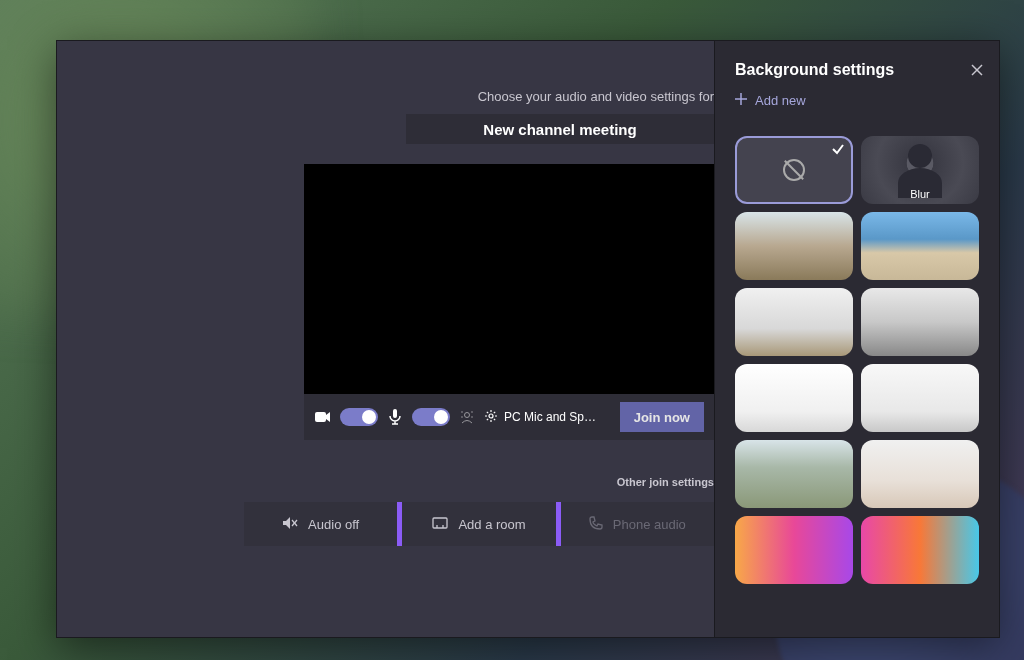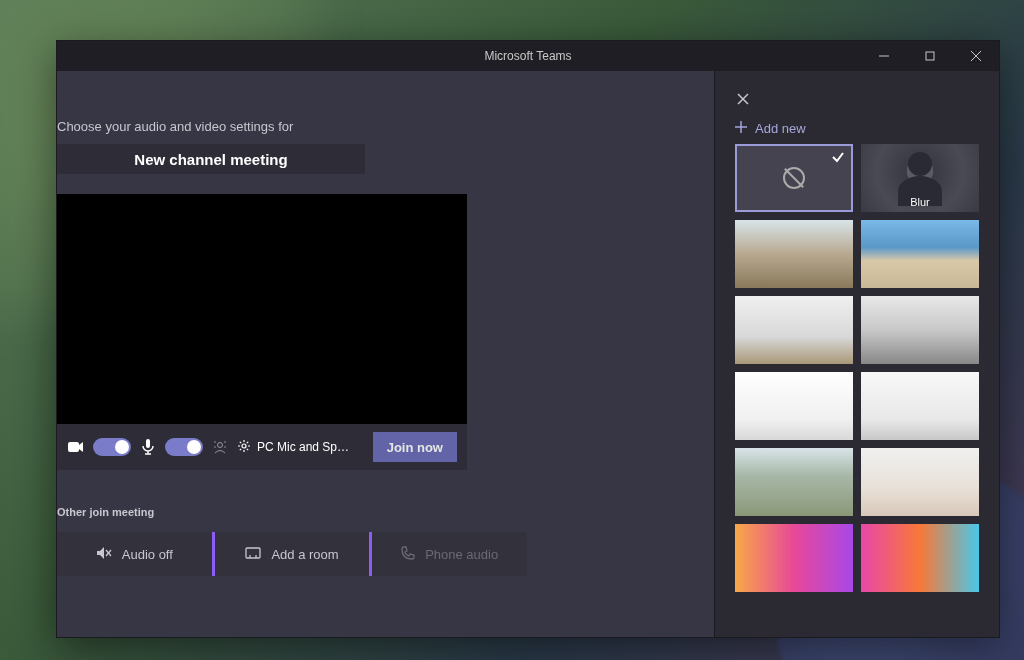--- a/index.html
+++ b/index.html
@@ -67,21 +67,21 @@
   .content-area {
     flex: 1;
     display: flex;
     overflow: hidden;
   }
   .main-panel {
     flex: 1;
     background: #373644;
     display: flex;
     flex-direction: column;
-    align-items: flex-start;
+    align-items: flex-end;
     padding-top: 48px;
   }
   .prompt-text {
     color: #c8c6cf;
     font-size: 13px;
     margin-bottom: 10px;
   }
   .meeting-title-box {
     width: 308px;
     height: 30px;
@@ -164,21 +164,21 @@
   .option-btn {
     flex: 1;
     height: 44px;
     background: #32313c;
     display: flex;
     align-items: center;
     justify-content: center;
     gap: 10px;
     color: #c8c6cf;
     font-size: 13px;
-    border-right: 3px solid #8b5cf6;
+    border-right: 5px solid #8b5cf6;
   }
   .option-btn:last-child { border-right: none; }
   .option-btn.disabled { color: #6a6975; }
   
   .side-panel {
     width: 285px;
     background: #2b2a33;
     border-left: 1px solid #1a1a1f;
     display: flex;
     flex-direction: column;
@@ -199,36 +199,36 @@
     color: #c8c6cf;
     width: 16px; height: 16px;
     display: flex; align-items: center; justify-content: center;
   }
   .add-new {
     display: flex;
     align-items: center;
     gap: 8px;
     color: #a6a7dc;
     font-size: 13px;
-    margin-bottom: 8px;
+    margin-bottom: 28px;
   }
   .bg-grid {
     display: grid;
     grid-template-columns: 1fr 1fr;
     gap: 8px;
     overflow-y: auto;
     padding-right: 6px;
   }
   .bg-grid::-webkit-scrollbar { width: 6px; }
   .bg-grid::-webkit-scrollbar-thumb { background: #4a4a55; border-radius: 3px; }
   .bg-tile {
     height: 68px;
     background: #3a3945;
     position: relative;
-    border-radius: 0;
+    border-radius: 12px;
     overflow: hidden;
     display: flex;
     align-items: center;
     justify-content: center;
   }
   .bg-tile.selected {
     border: 2px solid #9a9bd8;
     background: #44434f;
   }
   .bg-tile .checkmark {
@@ -290,41 +290,20 @@
   .room6 { background: linear-gradient(180deg, #f8f8f8 0%, #e8e8e8 70%, #c8c8c8 100%); }
   .room7 { background: linear-gradient(180deg, #d8e4e8 0%, #a8b8a8 40%, #8a9878 100%); }
   .room8 { background: linear-gradient(180deg, #f0f0f0 0%, #e8e0d8 60%, #d8c8b8 100%); }
   .room9 { background: linear-gradient(90deg, #f8a848 0%, #e84898 50%, #a848e8 100%); }
   .room10 { background: linear-gradient(90deg, #e848a8 0%, #f87838 50%, #48c8e8 100%); }
 </style>
 </head>
 <body>
 
 <div class="window">
-  <div class="titlebar">
-    <span>Microsoft Teams</span>
-    <div class="win-controls">
-      <div class="win-btn">
-        <svg viewBox="0 0 10 10">
-            <line x1="0" y1="5" x2="10" y2="5" stroke="currentColor" stroke-width="1"></line>
-          </svg>
-      </div>
-      <div class="win-btn">
-        <svg viewBox="0 0 10 10">
-            <rect x="1" y="1" width="8" height="8" fill="none" stroke="currentColor" stroke-width="1"></rect>
-          </svg>
-      </div>
-      <div class="win-btn">
-        <svg viewBox="0 0 10 10">
-            <line x1="0" y1="0" x2="10" y2="10" stroke="currentColor" stroke-width="1"></line>
-            <line x1="10" y1="0" x2="0" y2="10" stroke="currentColor" stroke-width="1"></line>
-          </svg>
-      </div>
-    </div>
-  </div>
 
   <div class="content-area">
     <div class="main-panel">
       <div class="prompt-text">Choose your audio and video settings for</div>
       <div class="meeting-title-box">New channel meeting</div>
       <div class="video-preview"></div>
       <div class="controls-bar">
         <span class="ctrl-icon">
           <svg width="16" height="12" viewBox="0 0 16 12" fill="currentColor">
               <rect x="0" y="1" width="11" height="10" rx="2"></rect>
@@ -354,21 +333,21 @@
             <svg width="14" height="14" viewBox="0 0 14 14" fill="none" stroke="currentColor" stroke-width="1.2">
                 <circle cx="7" cy="7" r="2"></circle>
                 <path d="M7 1 L7 3 M7 11 L7 13 M1 7 L3 7 M11 7 L13 7 M2.8 2.8 L4.2 4.2 M9.8 9.8 L11.2 11.2 M2.8 11.2 L4.2 9.8 M9.8 4.2 L11.2 2.8"></path>
               </svg>
           </span>
           <span>PC Mic and Sp…</span>
         </div>
         <button class="join-btn">Join now</button>
       </div>
 
-      <div class="other-options">Other join meeting</div>
+      <div class="other-options">Other join settings</div>
       <div class="option-row">
         <div class="option-btn">
           <span>
             <svg width="16" height="14" viewBox="0 0 16 14" fill="none" stroke="currentColor" stroke-width="1.3">
                 <path d="M1 5 L4 5 L8 1 L8 13 L4 9 L1 9 Z" fill="currentColor" stroke="none"></path>
                 <line x1="10" y1="4" x2="15" y2="10"></line>
                 <line x1="15" y1="4" x2="10" y2="10"></line>
               </svg>
           </span>
           <span>Audio off</span>
@@ -389,20 +368,21 @@
                 <path d="M3 1 Q1 1 1 3 Q1 13 11 13 Q13 13 13 11 L13 9 L9 8 L8 10 Q4 8 4 6 L6 5 L5 1 Z"></path>
               </svg>
           </span>
           <span>Phone audio</span>
         </div>
       </div>
     </div>
 
     <div class="side-panel">
       <div class="side-header">
+        <div class="side-title">Background settings</div>
         <div class="close-side">
           <svg width="12" height="12" viewBox="0 0 12 12">
               <line x1="1" y1="1" x2="11" y2="11" stroke="currentColor" stroke-width="1.5"></line>
               <line x1="11" y1="1" x2="1" y2="11" stroke="currentColor" stroke-width="1.5"></line>
             </svg>
         </div>
       </div>
       <div class="add-new">
         <span>
           <svg width="12" height="12" viewBox="0 0 12 12">

